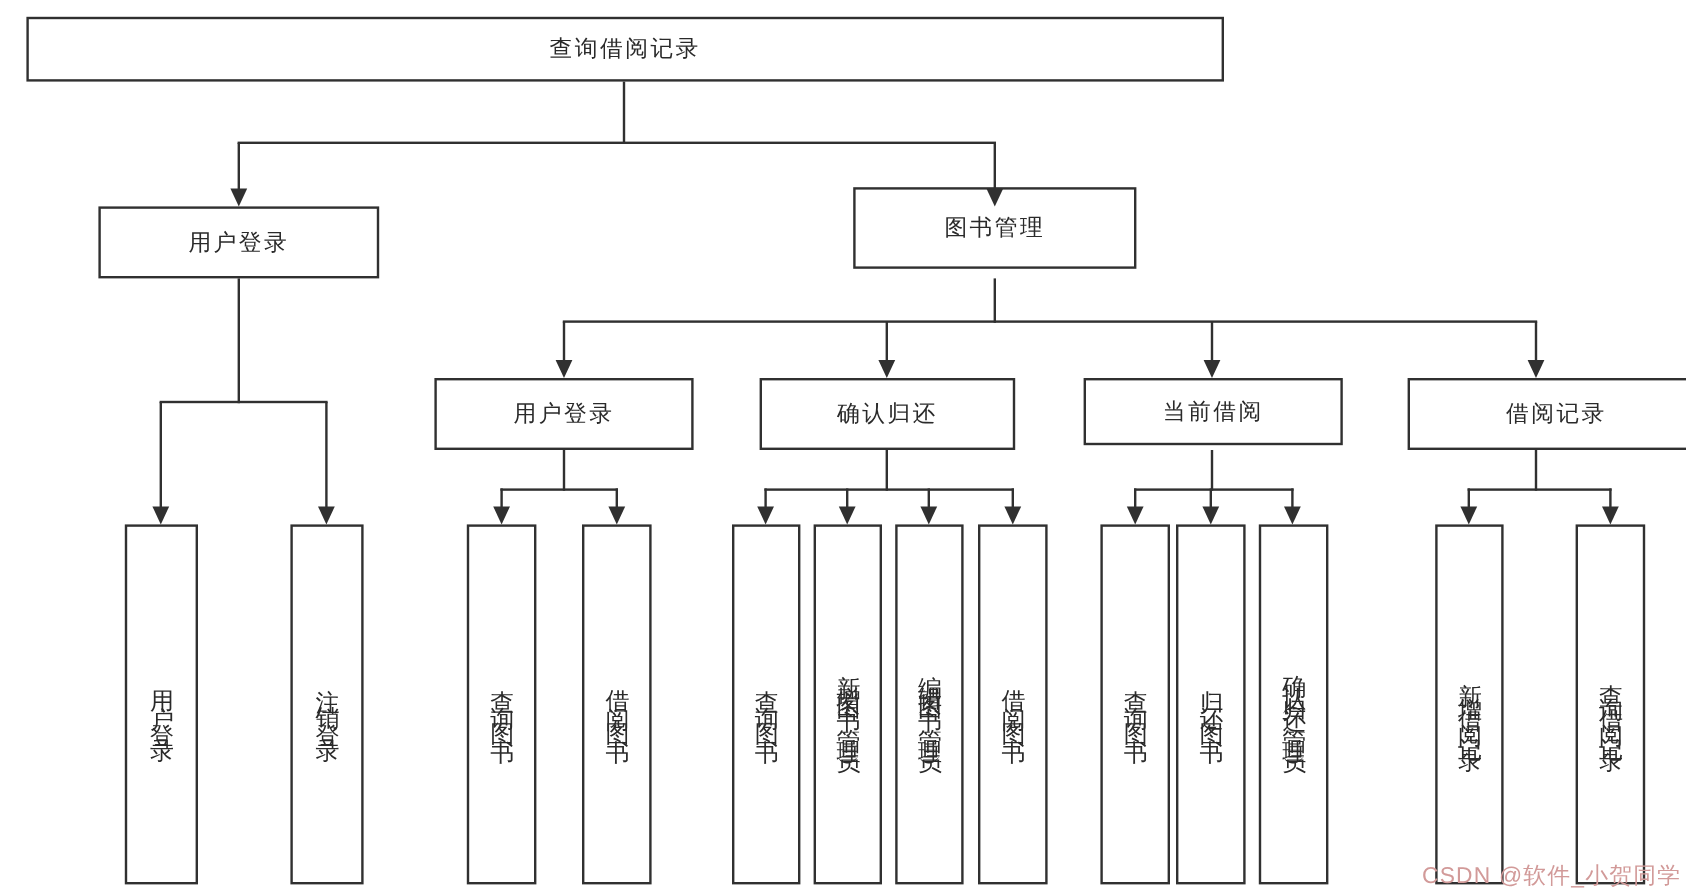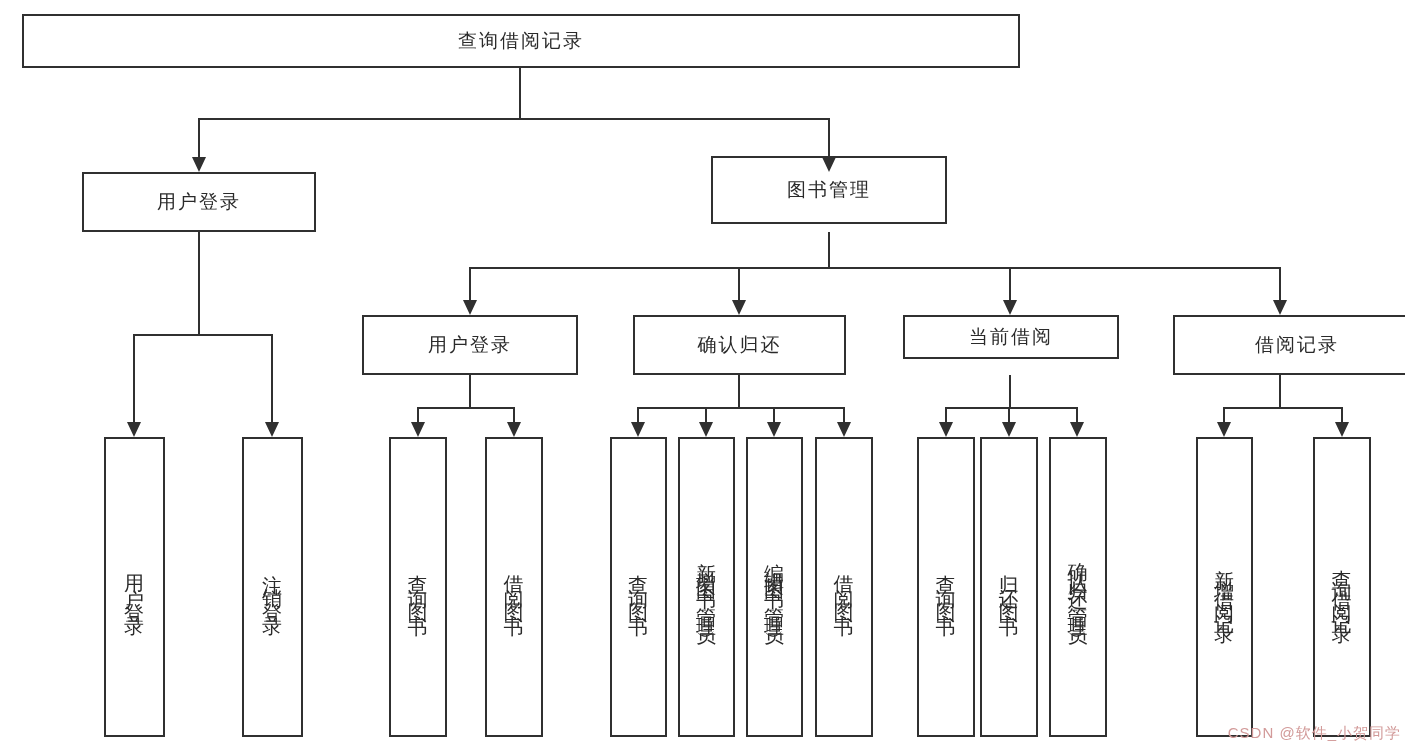--- a/index.html
+++ b/index.html
@@ -29,21 +29,21 @@
   .vline { position:absolute; width:2px;  background:var(--line, #303030); }
   .hline { position:absolute; height:2px; background:var(--line, #303030); }
   .arrow {
     position:absolute; width:0; height:0;
     border-left:7px solid transparent;
     border-right:7px solid transparent;
     border-top:15px solid var(--line, #303030);
   }
   .watermark {
     position:absolute; right:4px; bottom:4px;
-    font-size:15px; letter-spacing:1px;
+    font-size:19px; letter-spacing:1px;
     color:var(--watermark, #d29a99);
     z-index:5; white-space:nowrap;
   }
 </style>
 </head>
 <body style="--line: #303030; --box-border: #303030; --text: #2a2a2a; --background: #ffffff; --watermark: #d29a99;">
 
 <div class="canvas">
 
   <div class="box h" style="left:22px;top:14px;width:998px;height:54px">
@@ -56,21 +56,21 @@
   <div class="box h" style="left:711px;top:156px;width:236px;height:68px">
     <span>图书管理</span>
   </div>
 
   <div class="box h" style="left:362px;top:315px;width:216px;height:60px">
     <span>用户登录</span>
   </div>
   <div class="box h" style="left:633px;top:315px;width:213px;height:60px">
     <span>确认归还</span>
   </div>
-  <div class="box h" style="left:903px;top:315px;width:216px;height:44px">
+  <div class="box h" style="left:903px;top:315px;width:216px;height:56px">
     <span>当前借阅</span>
   </div>
   <div class="box h" style="left:1173px;top:315px;width:248px;height:60px">
     <span>借阅记录</span>
   </div>
 
   <div class="box v sp4" style="left:104px;top:437px;width:61px;height:300px">
     <span>用户登录</span>
   </div>
   <div class="box v sp4" style="left:242px;top:437px;width:61px;height:300px">

